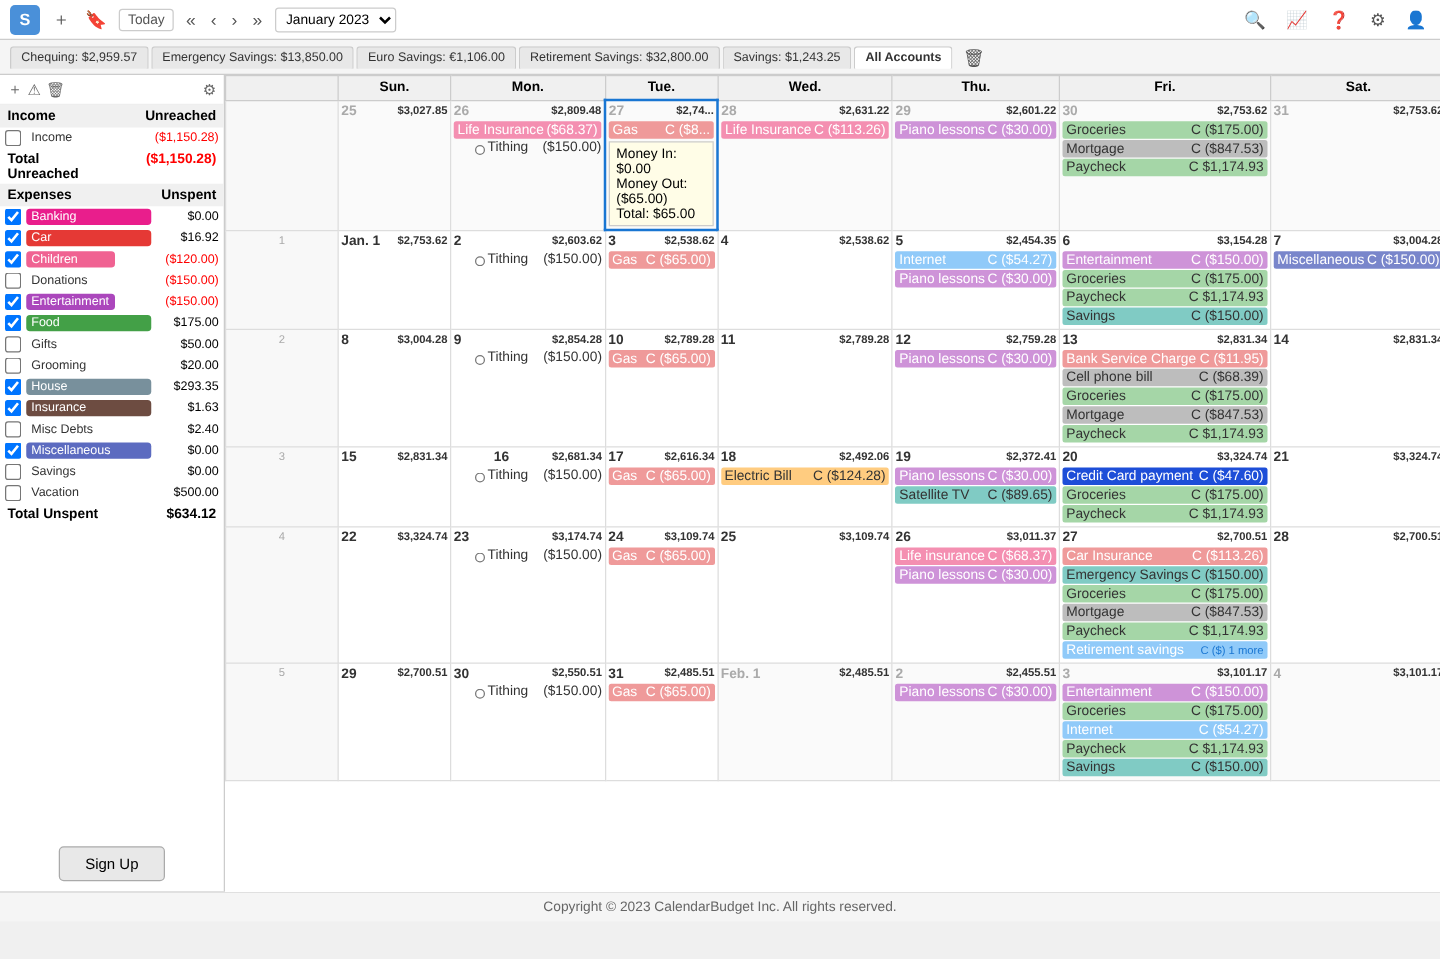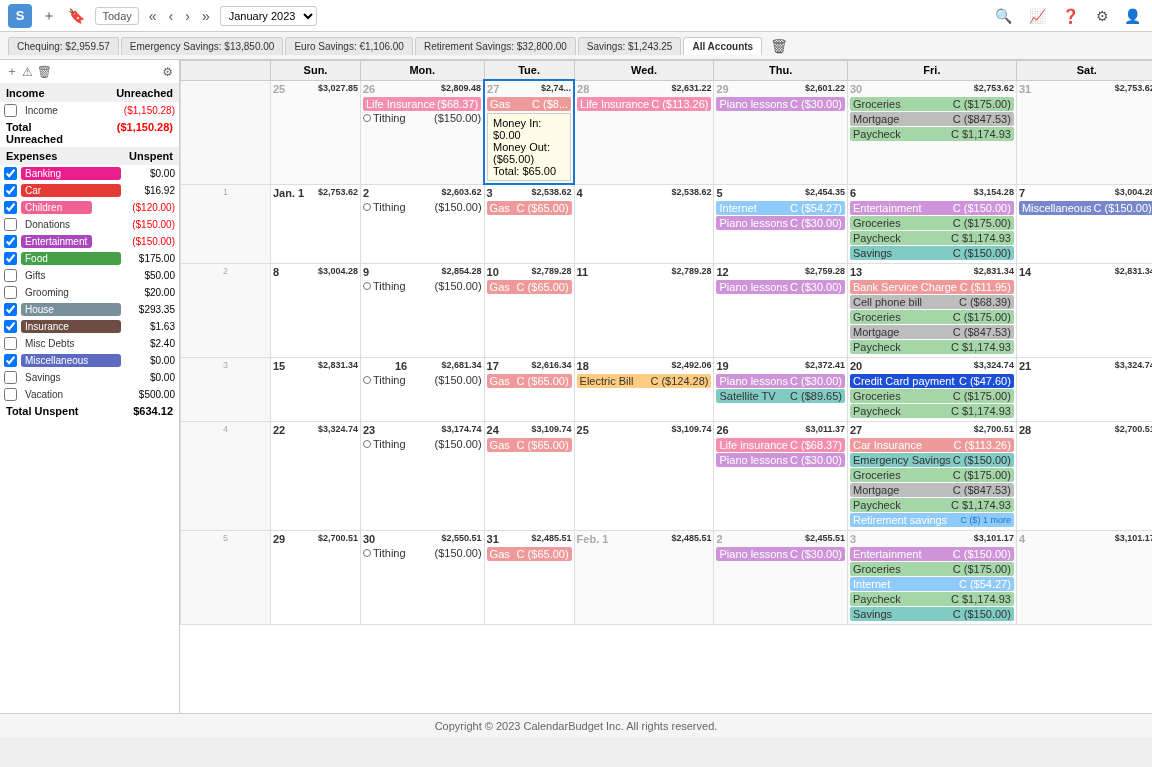--- a/index.html
+++ b/index.html
@@ -142,21 +142,21 @@
     .ev-blue { background: #90caf9; color: #fff; }
     .ev-purple { background: #ce93d8; color: #fff; }
     .ev-orange { background: #ffcc80; color: #333; }
     .ev-teal { background: #80cbc4; color: #333; }
     .ev-gray { background: #bdbdbd; color: #333; }
     .ev-brown { background: #1d4ed8; color: #fff; }
     .ev-indigo { background: #7986cb; color: #fff; }
     
     .today-cell { background: #e3f2fd; border: 2px solid #1976d2 !important; }
     
-    .tithing-row { display: flex; align-items: center; gap: 2px; font-size: 9px; color: #333; }
+    .tithing-row { display: flex; align-items: flex-end; gap: 2px; font-size: 9px; color: #333; margin-left: 17px; }
     .tithing-radio { width: 8px; height: 8px; }
 
     
     .footer {
       background: #f5f5f5;
       border-top: 1px solid #ccc;
       height: 24px;
       display: flex;
       align-items: center;
       justify-content: center;
@@ -330,20 +330,23 @@
       <input type="checkbox" class="category-check" style="">
       <span class="category-chip" style="background:transparent;color:#333;">Vacation</span>
       <span class="category-amount">$500.00</span>
     </div>
 
     <div class="total-row">
       <span>Total Unspent</span>
       <span>$634.12</span>
     </div>
 
+    <div class="sign-up-area">
+      <button class="sign-up-btn">Sign Up</button>
+    </div>
   </div>
 
   <div class="calendar-area">
     <table class="cal-grid">
       <thead>
         <tr>
           <th style="width:18px;"></th>
           <th>Sun.</th>
           <th>Mon.</th>
           <th>Tue.</th>

